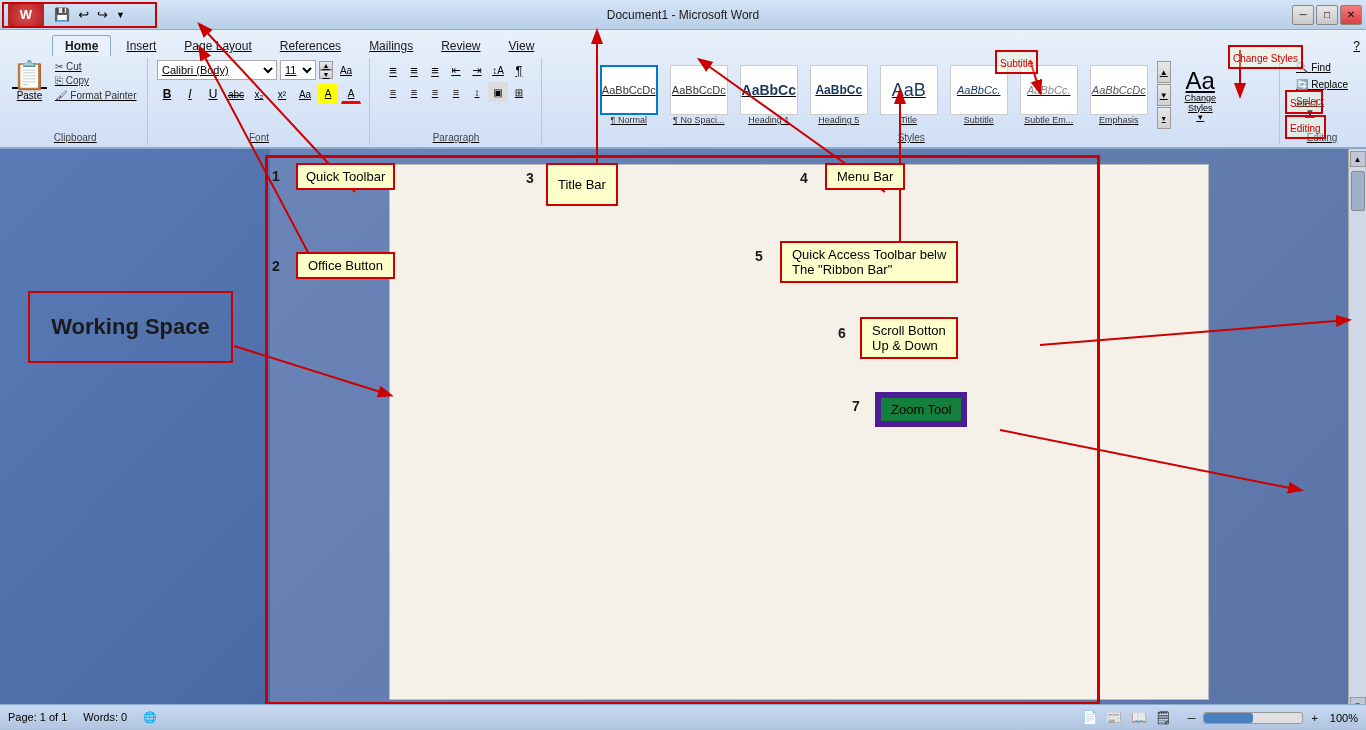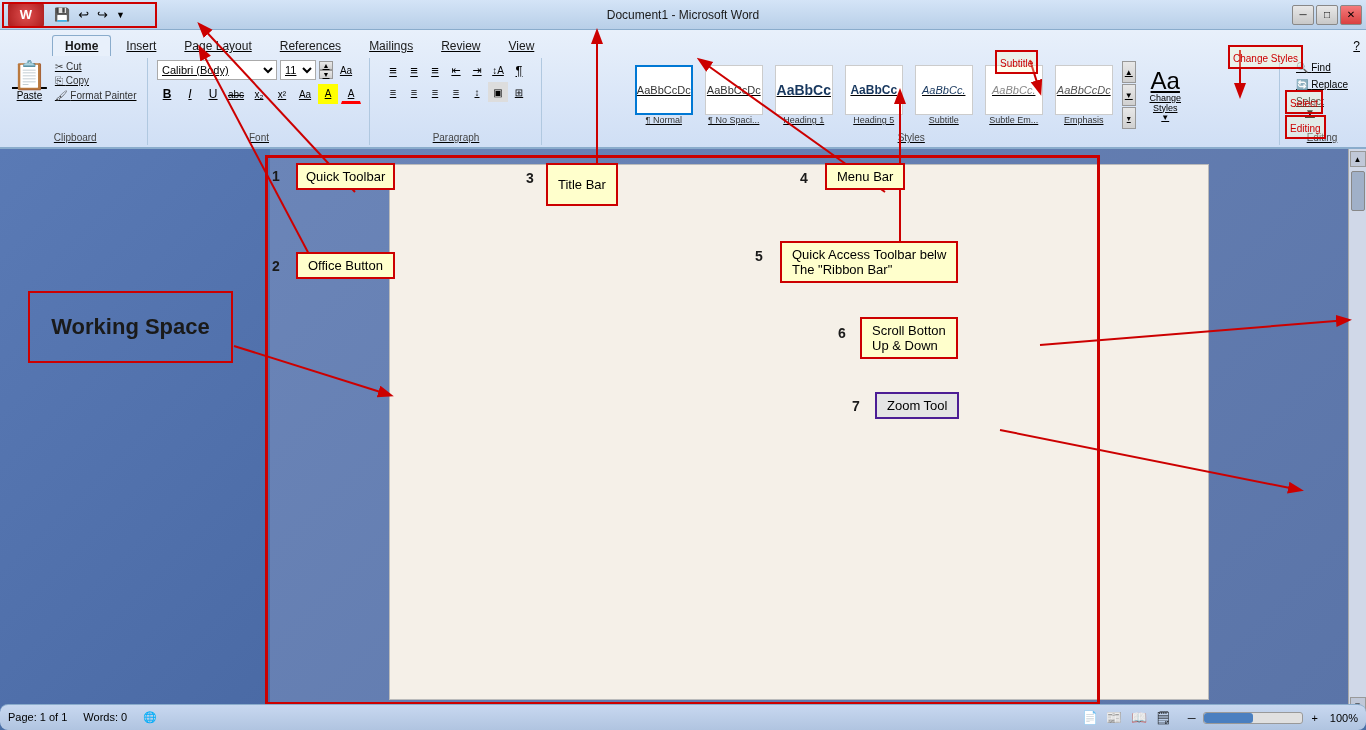--- a/index.html
+++ b/index.html
@@ -235,21 +235,20 @@
       left: 0;
       width: 100%;
       height: 26px;
       background: linear-gradient(to bottom, #c8d8f0, #b0c4e0);
       display: flex;
       align-items: center;
       justify-content: space-between;
       border-top: 1px solid #8aaccc;
       padding: 0 8px;
       font-size: 11px;
-      border-radius: 8px;
     }
     .status-left { display: flex; gap: 16px; }
     .status-right { display: flex; align-items: center; gap: 8px; }
     .zoom-bar {
       width: 100px; height: 12px;
       background: #e0e0e0;
       border: 1px solid #999;
       border-radius: 3px;
       position: relative;
     }
@@ -436,20 +435,24 @@
           </div>
           <div class="style-item">
             <div class="style-preview" style="font-size:14px;color:#17375e;font-weight:bold;">AaBbCc</div>
             <div class="style-label">Heading 1</div>
           </div>
           <div class="style-item">
             <div class="style-preview" style="font-size:12px;color:#17375e;font-weight:bold;">AaBbCc</div>
             <div class="style-label">Heading 5</div>
           </div>
           <div class="style-item">
+            <div class="style-preview" style="font-size:18px;color:#17375e;">AaB</div>
+            <div class="style-label">Title</div>
+          </div>
+          <div class="style-item">
             <div class="style-preview" style="font-size:11px;color:#17375e;font-style:italic;">AaBbCc.</div>
             <div class="style-label">Subtitle</div>
           </div>
           <div class="style-item">
             <div class="style-preview" style="font-size:11px;color:#888;font-style:italic;">AaBbCc.</div>
             <div class="style-label">Subtle Em...</div>
           </div>
           <div class="style-item">
             <div class="style-preview" style="font-size:11px;color:#555;font-style:italic;">AaBbCcDc</div>
             <div class="style-label">Emphasis</div>
@@ -574,21 +577,21 @@
 
   <span style="position:absolute;top:248px;left:755px;font-size:14px;font-weight:bold;color:#1a1a1a;">5</span>
   <div style="position:absolute;top:241px;left:780px;background:#ffffcc;border:2px solid #cc0000;padding:4px 10px;font-size:13px;white-space:pre-line;">Quick Access Toolbar belw
 The "Ribbon Bar"</div>
 
   <span style="position:absolute;top:325px;left:838px;font-size:14px;font-weight:bold;color:#1a1a1a;">6</span>
   <div style="position:absolute;top:317px;left:860px;background:#ffffcc;border:2px solid #cc0000;padding:4px 10px;font-size:13px;white-space:pre-line;">Scroll Botton
 Up &amp; Down</div>
 
   <span style="position:absolute;top:398px;left:852px;font-size:14px;font-weight:bold;color:#1a1a1a;">7</span>
-  <div style="position:absolute;top:392px;left:875px;background:#e5e5e5;border:2px solid #4c1d95;padding:4px 10px;font-size:13px;">
+  <div style="position:absolute;top:392px;left:875px;background:#15803d;border:6px solid #4c1d95;padding:4px 10px;font-size:13px;">
     <span>Zoom Tool</span>
   </div>
 
   <div style="position:absolute;left:28px;top:291px;width:205px;height:72px;border:2px solid #cc0000;background:transparent;display:flex;align-items:center;justify-content:center;">
     <span style="font-size:22px;font-weight:bold;color:#1a1a1a;">Working Space</span>
   </div>
 
   <div style="position:absolute;top:50px;left:995px;border:2px solid #cc0000;padding:1px 3px;background:rgba(255,255,200,0.3);">
     <span style="font-size:10px;color:#cc0000;">Subtitle</span>
   </div>

